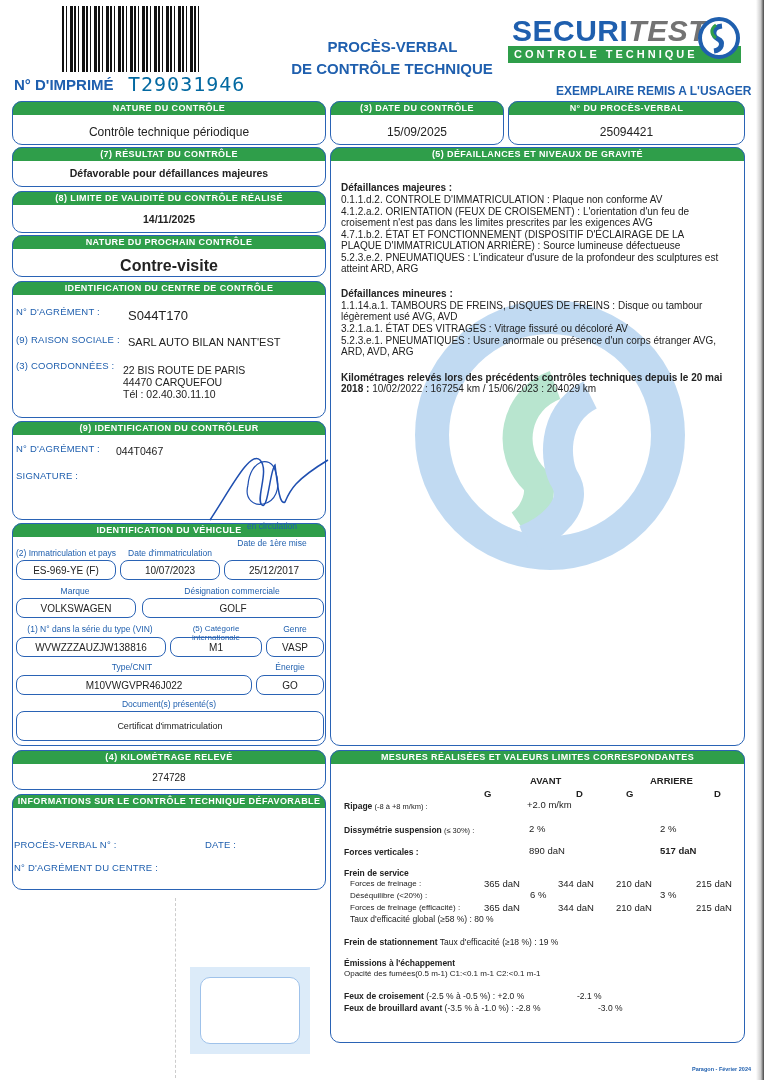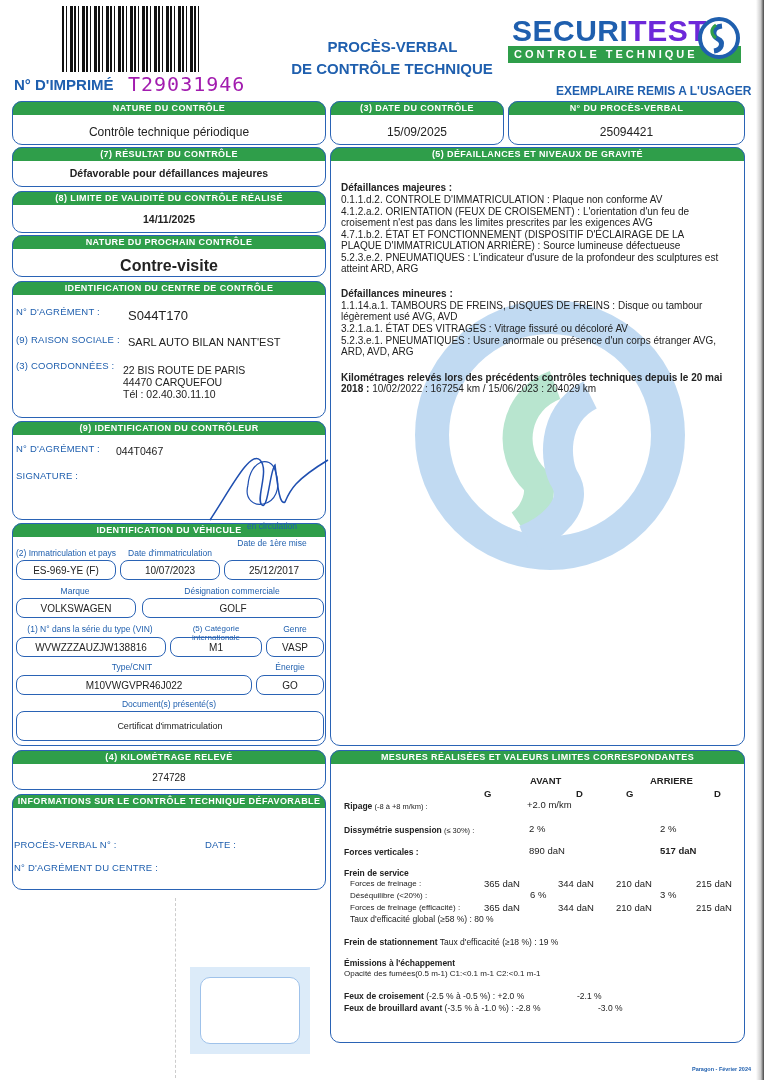--- a/index.html
+++ b/index.html
@@ -16,27 +16,27 @@
   .b { font-weight: bold; }
   .m { position: absolute; font-size: 9.5px; color: #222; white-space: nowrap; }
   .ms { position: absolute; font-size: 8.5px; color: #222; white-space: nowrap; }
 </style>
 </head>
 <body>
 
 <div class="abs" style="left:62px;top:6px;width:140px;height:66px;background:repeating-linear-gradient(90deg,#111 0 2px,#fff 2px 4px,#111 4px 5px,#fff 5px 8px,#111 8px 11px,#fff 11px 12px);"></div>
 
 <div class="abs blue b" style="left:14px;top:76px;font-size:15px;">N° D'IMPRIMÉ</div>
-<div class="abs" style="left:128px;top:72px;font-size:20px;font-family:'DejaVu Sans Mono',monospace;color:#a21caf;letter-spacing:1px;text-align:right;">T29031946</div>
+<div class="abs" style="left:128px;top:72px;font-size:20px;font-family:'DejaVu Sans Mono',monospace;color:#0369a1;letter-spacing:1px;text-align:right;">T29031946</div>
 
 <div class="abs blue b" style="left:290px;top:38px;width:205px;text-align:center;font-size:15px;">PROCÈS-VERBAL</div>
 <div class="abs blue b" style="left:282px;top:60px;width:220px;text-align:center;font-size:15px;">DE CONTRÔLE TECHNIQUE</div>
 
 <div class="abs b" style="left:512px;top:14px;font-size:30px;letter-spacing:0.5px;">
-  <span style="color:#1f5fae;">SECURI</span><span style="color:#6d28d9;">TEST</span>
+  <span style="color:#1f5fae;">SECURI</span><span style="color:#737373;font-style:italic;">TEST</span>
 </div>
 <div class="abs b" style="left:508px;top:46px;width:233px;height:17px;background:#2f9e4a;color:#fff;font-size:11px;letter-spacing:3px;line-height:17px;padding-left:6px;">CONTROLE TECHNIQUE</div>
 <div class="abs" style="left:698px;top:17px;width:42px;height:42px;border-radius:50%;border:4px solid #1f5fae;background:#fff;">
   <svg width="34" height="34" viewBox="0 0 34 34">
       <path d="M20 5 C10 6 10 15 16 18 C22 21 20 29 12 30" stroke="#1f5fae" stroke-width="5" fill="none"></path>
       <path d="M14 4 C8 8 9 14 14 17" stroke="#2f9e4a" stroke-width="3" fill="none"></path>
     </svg>
 </div>
 <div class="abs blue b" style="left:556px;top:84px;font-size:12px;">EXEMPLAIRE REMIS A L'USAGER</div>
 

